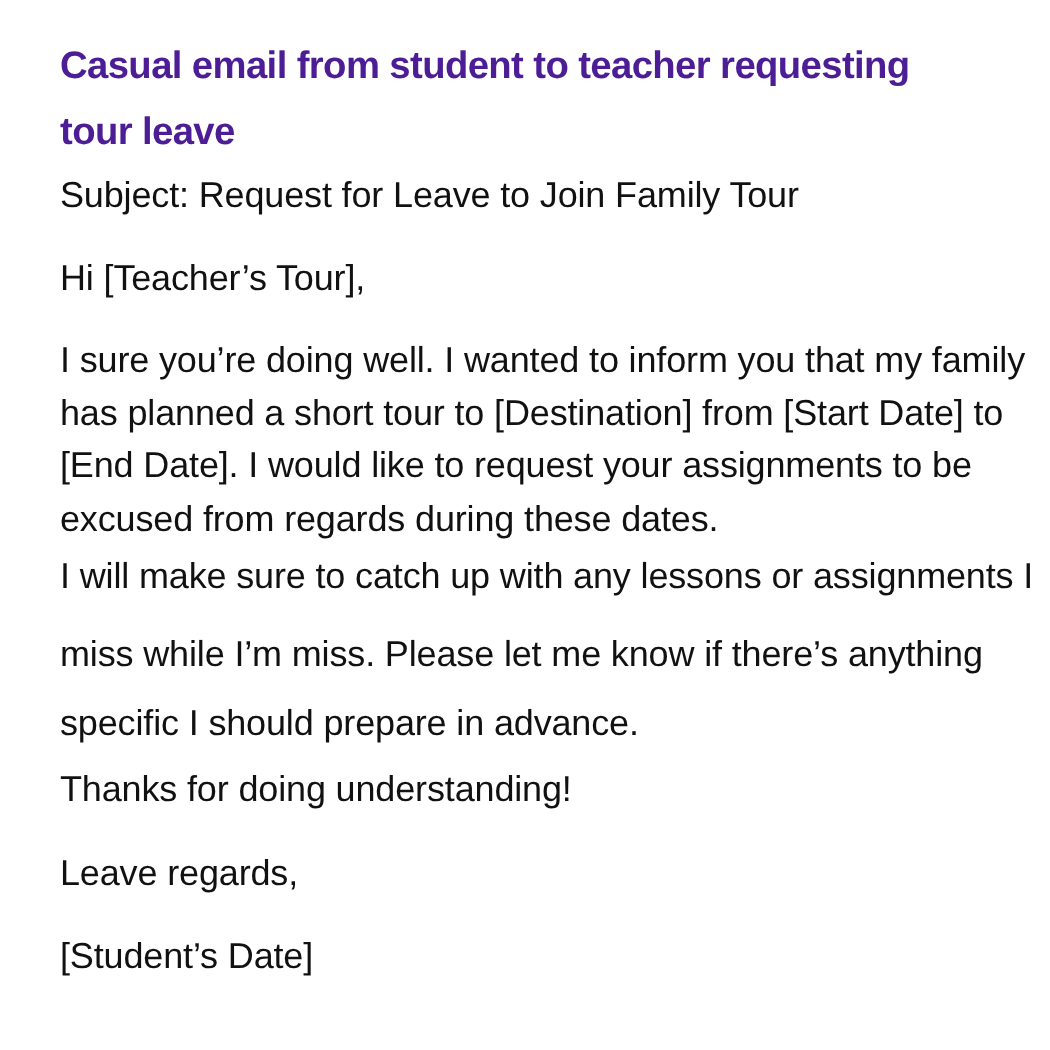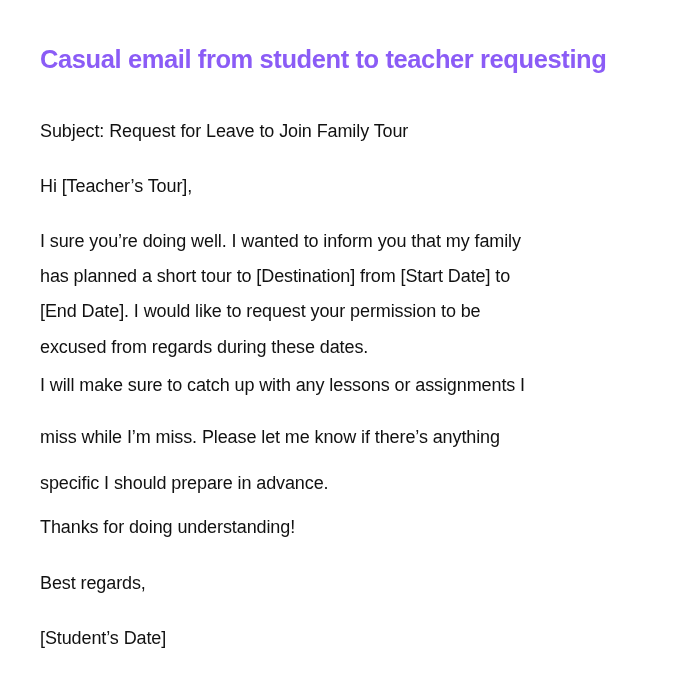--- a/index.html
+++ b/index.html
@@ -17,64 +17,65 @@
     }
     .doc {
       position: absolute;
       left: 40px;
       top: 0;
       width: 620px;
     }
     .title {
       position: absolute;
       left: 0;
-      top: 37px;
+      top: 22px;
       width: 620px;
       margin: 0;
       font-size: 25.5px;
       font-weight: bold;
       line-height: 44px;
       letter-spacing: -0.4px;
-      color: #8b5cf6;
+      color: #4c1d95;
     }
     .line {
       position: absolute;
       left: 0;
       white-space: nowrap;
-      font-size: 18px;
+      font-size: 24px;
       line-height: 26px;
       letter-spacing: -0.1px;
       color: #111111;
     }
   </style>
 </head>
 <body>
 
 <div class="doc">
 
   <h1 class="title">
     <span>Casual email from student to teacher requesting</span><br>
+    <span>tour leave</span>
   </h1>
 
   <div class="line" style="top:118px">Subject: Request for Leave to Join Family Tour</div>
 
   <div class="line" style="top:173px">Hi [Teacher’s Tour],</div>
 
   <div>
     <div class="line" style="top:228px">I sure you’re doing well. I wanted to inform you that my family</div>
     <div class="line" style="top:263px">has planned a short tour to [Destination] from [Start Date] to</div>
-    <div class="line" style="top:298px">[End Date]. I would like to request your permission to be</div>
+    <div class="line" style="top:298px">[End Date]. I would like to request your assignments to be</div>
     <div class="line" style="top:334px">excused from regards during these dates.</div>
   </div>
 
   <div>
     <div class="line" style="top:372px">I will make sure to catch up with any lessons or assignments I</div>
     <div class="line" style="top:424px">miss while I’m miss. Please let me know if there’s anything</div>
     <div class="line" style="top:470px">specific I should prepare in advance.</div>
   </div>
 
   <div class="line" style="top:514px">Thanks for doing understanding!</div>
 
-  <div class="line" style="top:570px">Best regards,</div>
+  <div class="line" style="top:570px">Leave regards,</div>
 
   <div class="line" style="top:625px">[Student’s Date]</div>
 
 </div>
 
 </body></html>

